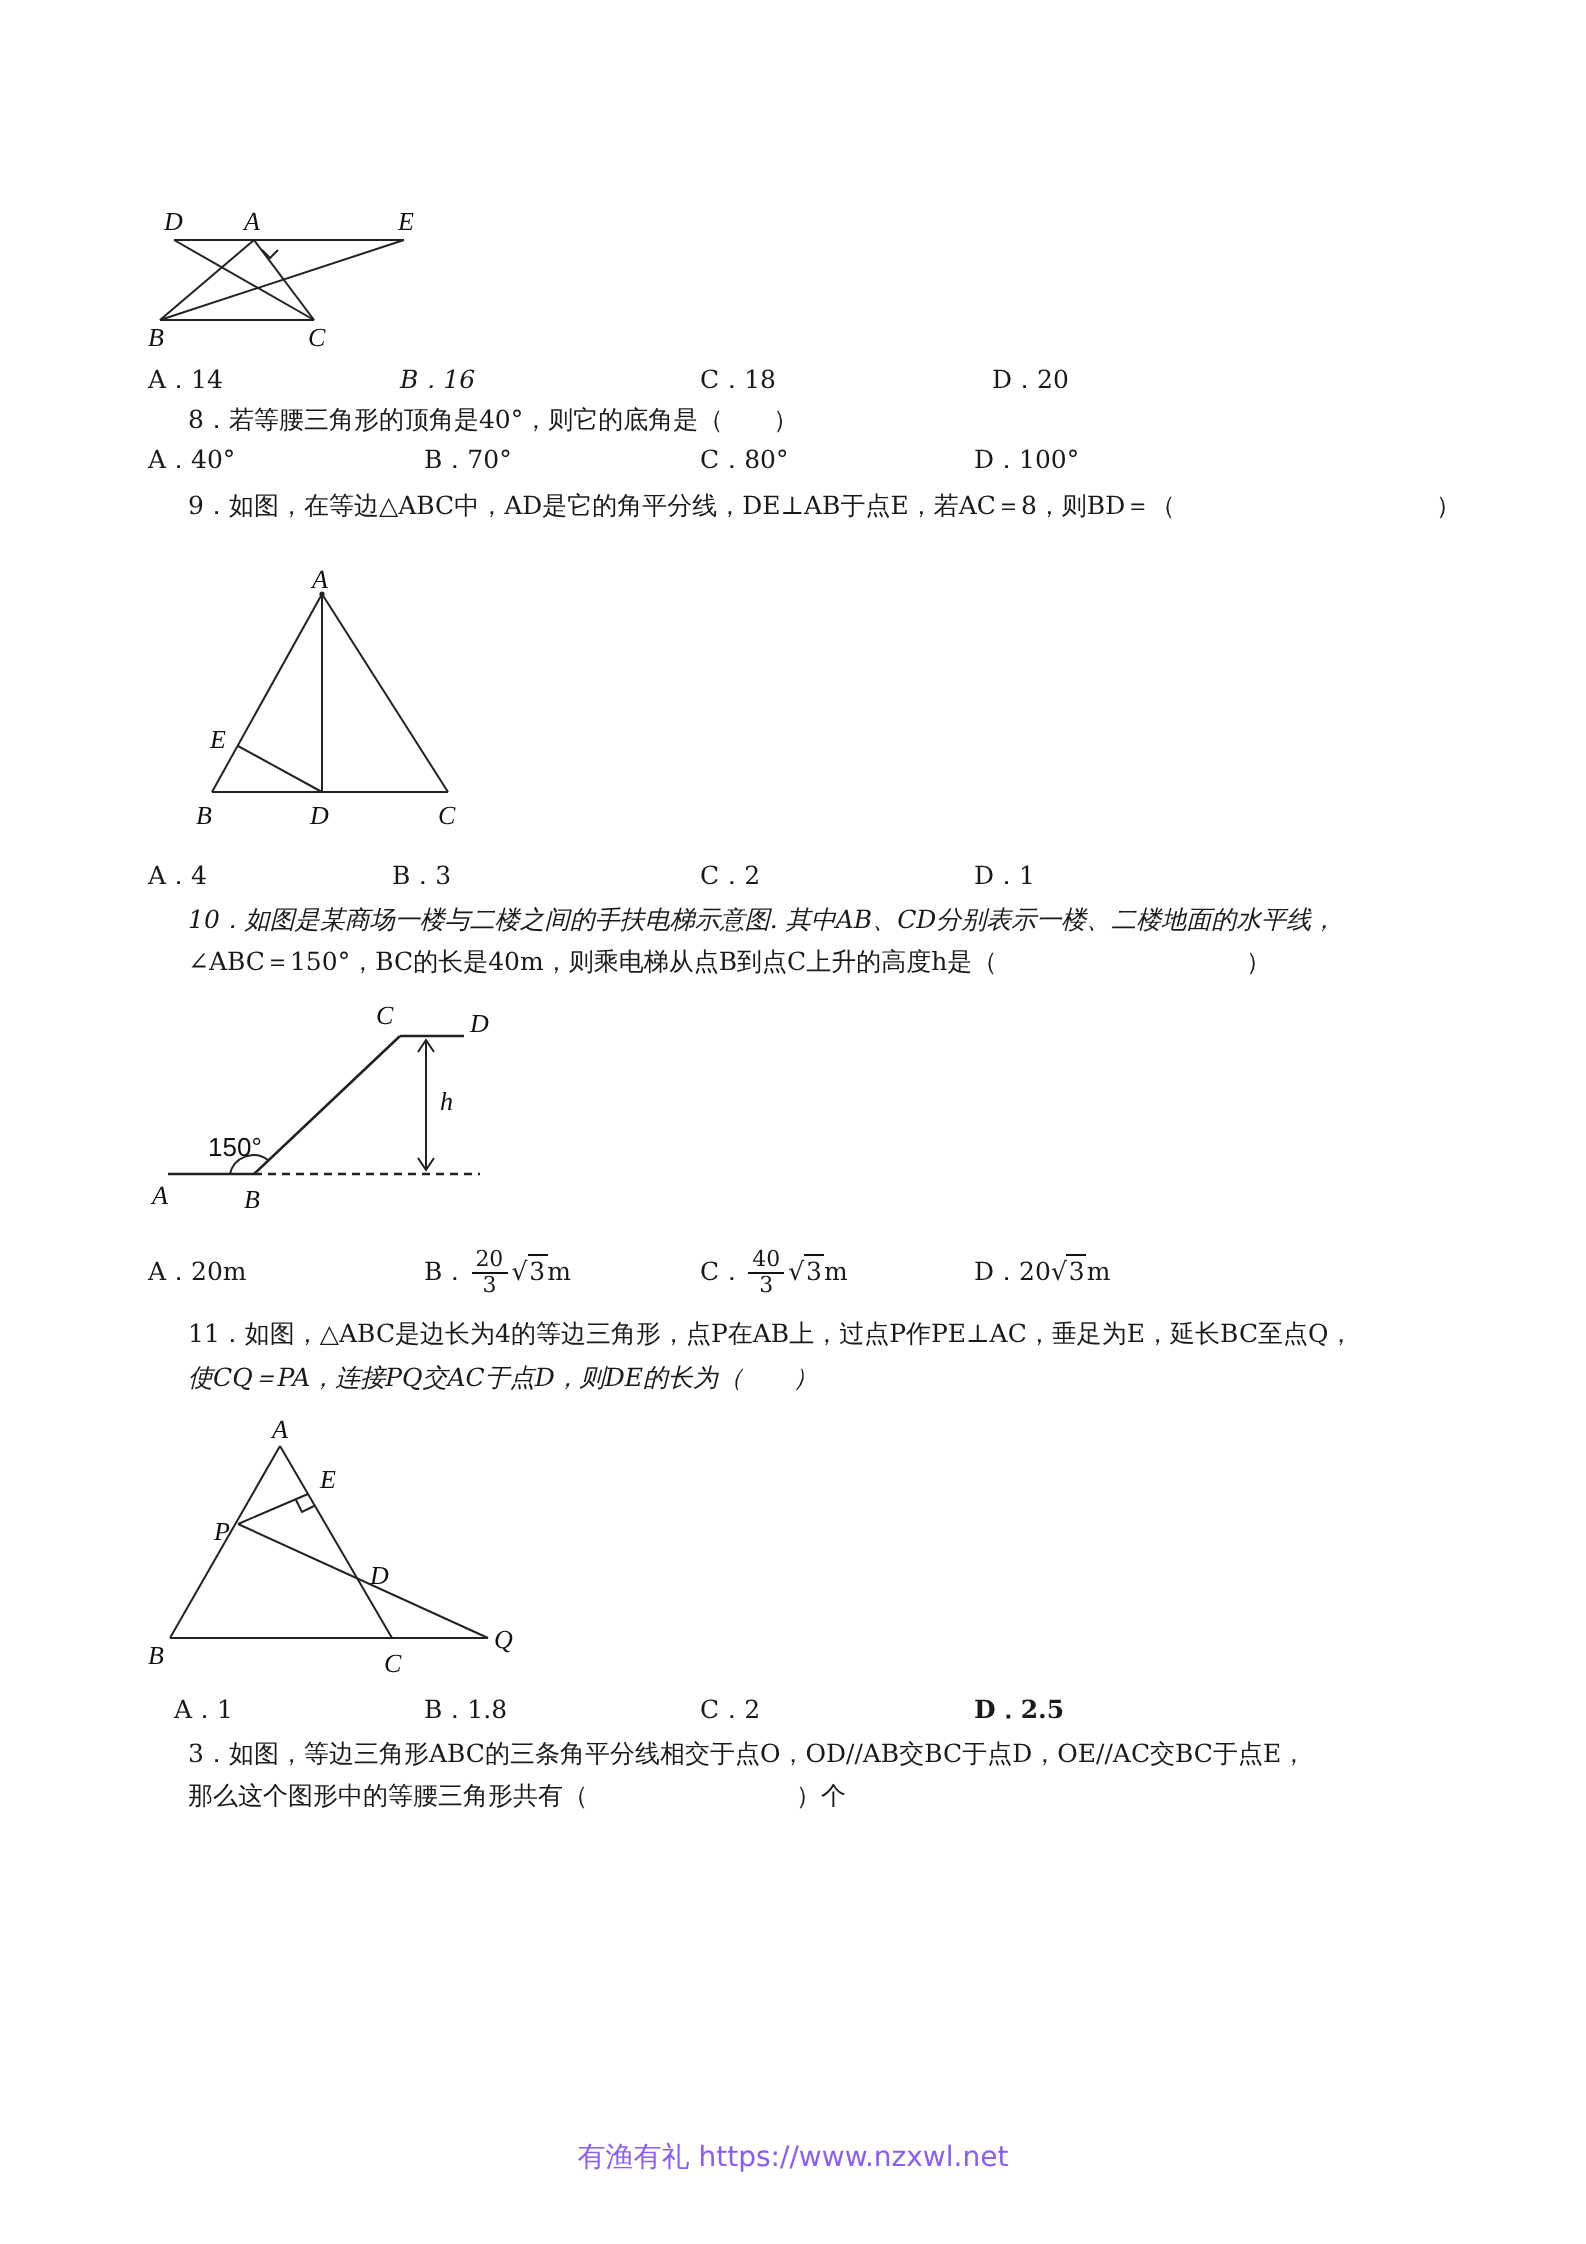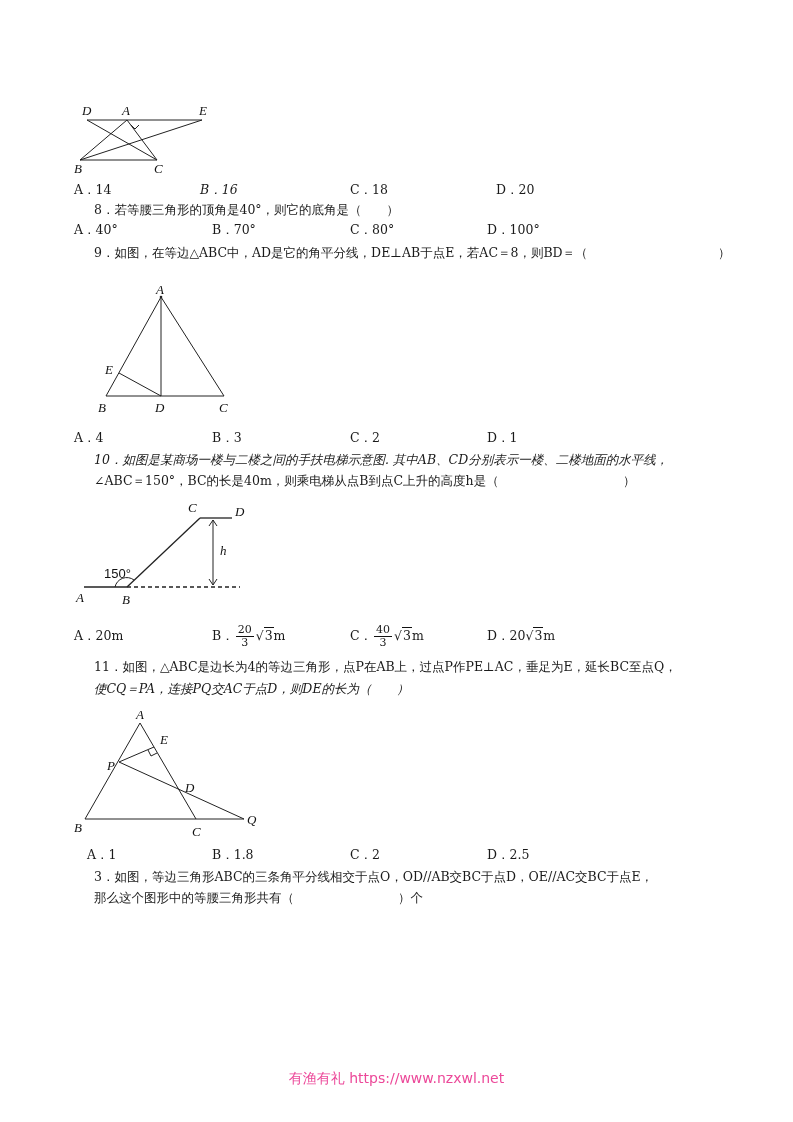--- a/index.html
+++ b/index.html
@@ -7,21 +7,21 @@
          font-family:"DejaVu Serif","Liberation Serif",serif; color:#1a1a1a; }
   .line { position:absolute; left:74px; font-size:12.5px; line-height:16px; white-space:nowrap;margin-left:20px; }
   .opt { position:absolute; font-size:12.5px; line-height:16px; white-space:nowrap; }
   .fig { position:absolute; }
   .fig svg text { font-family:"Liberation Serif","DejaVu Serif",serif; font-style:italic; font-size:13px; fill:#111; }
   .frac { display:inline-block; vertical-align:middle; text-align:center; font-size:11px; line-height:12px; margin:0 2px; }
   .frac .num { display:block; border-bottom:1px solid #111; padding:0 2px; }
   .frac .den { display:block; }
   .sqrt { border-top:1px solid #111; padding:0 1px; }
   .footer { position:absolute; left:0; width:793px; top:1070px; text-align:center;
-            font-family:"DejaVu Sans","Liberation Sans",sans-serif; font-size:14px; color:#ec4899; }
+            font-family:"DejaVu Sans","Liberation Sans",sans-serif; font-size:14px; color:#8b5cf6; }
 </style>
 </head>
 <body>
 
 <div class="fig" style="left:72px;top:100px;width:150px;height:75px;">
   <svg width="150" height="75" viewBox="0 0 150 75">
     <g stroke="#222" stroke-width="1" fill="none">
       <line x1="15" y1="20" x2="130" y2="20"></line>
       <line x1="8" y1="60" x2="85" y2="60"></line>
       <line x1="15" y1="20" x2="85" y2="60"></line>
@@ -64,21 +64,21 @@
     <circle cx="69" cy="15" r="1.3" fill="#222"></circle>
     <text x="64" y="12">A</text>
     <text x="13" y="92">E</text>
     <text x="6" y="130">B</text>
     <text x="63" y="130">D</text>
     <text x="127" y="130">C</text>
   </svg>
 </div>
 
 <div class="opt" style="left:74px;top:430px;">A．4</div>
-<div class="opt" style="left:212px;top:430px;">B．3</div>
+<div class="opt" style="left:196px;top:430px;">B．3</div>
 <div class="opt" style="left:350px;top:430px;">C．2</div>
 <div class="opt" style="left:487px;top:430px;">D．1</div>
 
 <div class="line" style="top:452px;font-style:italic;">10．如图是某商场一楼与二楼之间的手扶电梯示意图. 其中AB、CD分别表示一楼、二楼地面的水平线，</div>
 <div class="line" style="top:473px;">∠ABC＝150°，BC的长是40m，则乘电梯从点B到点C上升的高度h是（</div>
 <div class="opt" style="left:623px;top:473px;">）</div>
 
 <div class="fig" style="left:72px;top:498px;width:185px;height:110px;">
   <svg width="185" height="110" viewBox="0 0 185 110">
     <g stroke="#222" stroke-width="1.3" fill="none">
@@ -132,19 +132,19 @@
     <text x="113" y="88">D</text>
     <text x="2" y="128">B</text>
     <text x="120" y="132">C</text>
     <text x="175" y="120">Q</text>
   </svg>
 </div>
 
 <div class="opt" style="left:74px;top:847px;margin-left:13px;">A．1</div>
 <div class="opt" style="left:212px;top:847px;">B．1.8</div>
 <div class="opt" style="left:350px;top:847px;">C．2</div>
-<div class="opt" style="left:487px;top:847px;">D．2.5</div>
+<div class="opt" style="left:487px;top:847px;font-weight:bold;">D．2.5</div>
 
 <div class="line" style="top:869px;">3．如图，等边三角形ABC的三条角平分线相交于点O，OD//AB交BC于点D，OE//AC交BC于点E，</div>
 <div class="line" style="top:890px;">那么这个图形中的等腰三角形共有（</div>
 <div class="opt" style="left:398px;top:890px;">）个</div>
 
 <div class="footer">有渔有礼 https://www.nzxwl.net</div>
 
 </body></html>

